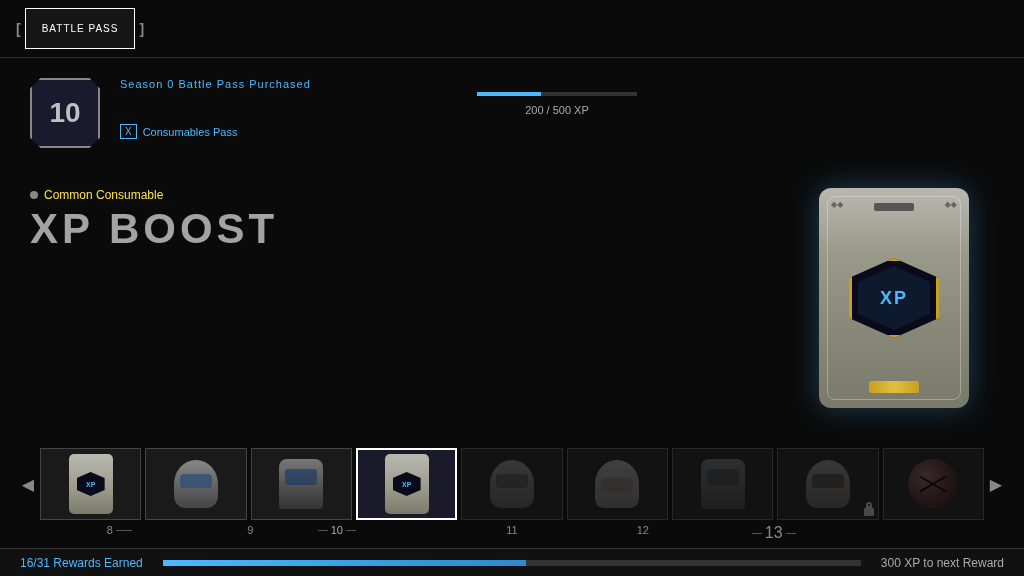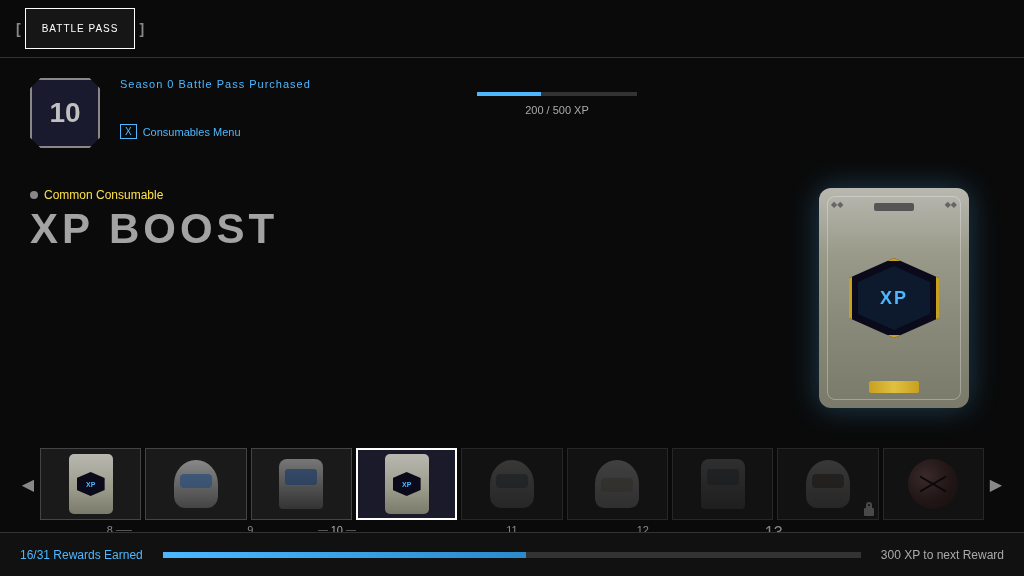--- a/index.html
+++ b/index.html
@@ -359,21 +359,21 @@
       background: rgba(50,80,120,0.8);
       border-radius: 4px;
     }
 
     
     .bottom-bar {
       position: absolute;
       bottom: 0;
       left: 0;
       right: 0;
-      height: 44px;
+      height: 28px;
       background: #111;
       border-top: 1px solid #333;
       display: flex;
       align-items: center;
       padding: 0 20px;
     }
     .bottom-rewards {
       font-size: 12px;
       color: #4db8ff;
     }
@@ -455,21 +455,21 @@
   <div class="season-details">
     <div class="season-label">Season 0 Battle Pass  Purchased</div>
     <div class="xp-bar-container">
       <div class="xp-bar-track">
         <div class="xp-bar-fill" style="width: 40%"></div>
       </div>
       <span class="xp-text">200 / 500 XP</span>
     </div>
     <div class="consumables-menu">
       <span class="consumables-key">X</span>
-      <span>Consumables Menu</span>
+      <span>Consumables Pass</span>
     </div>
   </div>
 </div>
 
 <div class="main-content">
 
   <div class="item-info">
     <div class="item-rarity">
       <div class="rarity-dot"></div>
       <span>Common Consumable</span>

